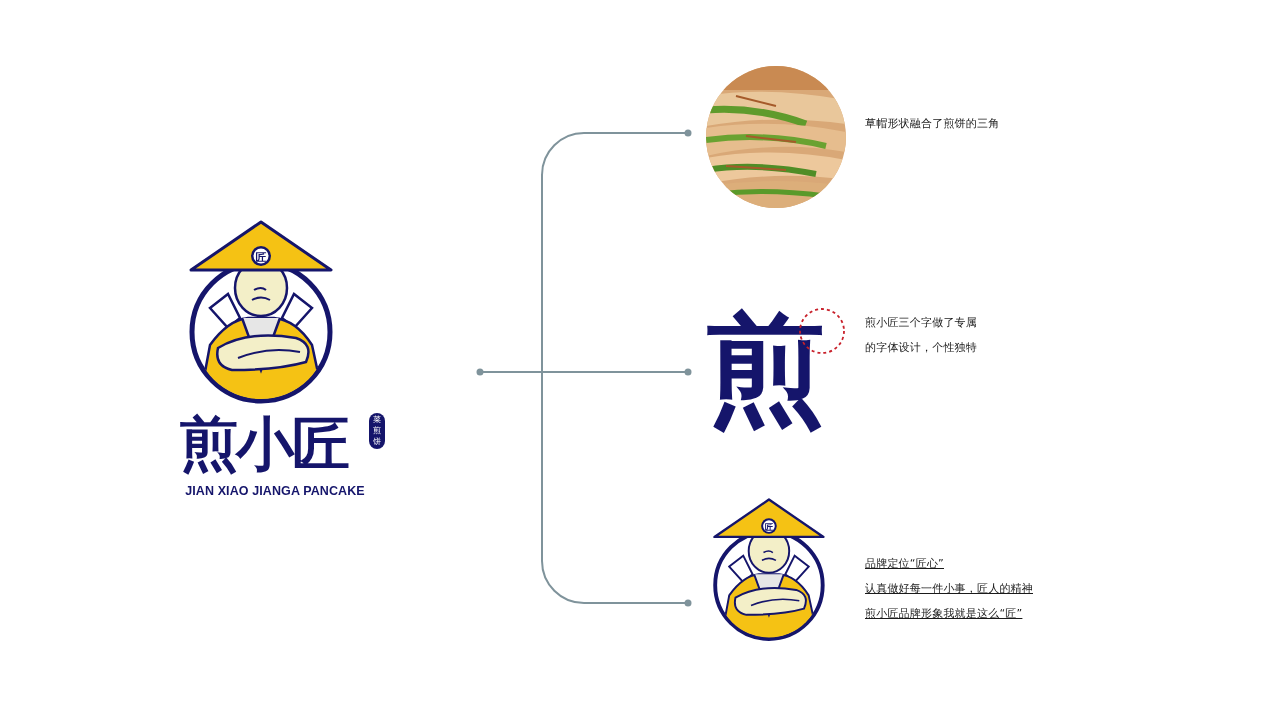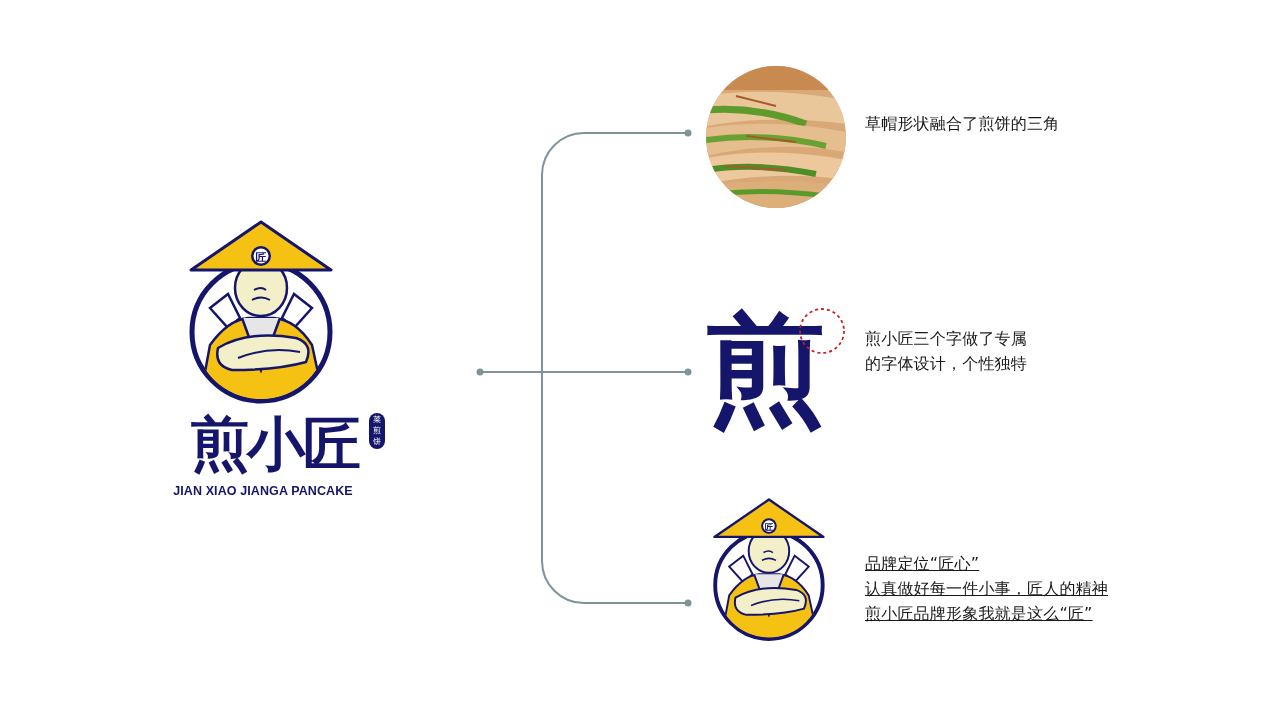--- a/index.html
+++ b/index.html
@@ -1,24 +1,24 @@
 <!DOCTYPE html>
 <html><head>
 <meta charset="utf-8">
 <style>
   html, body { margin: 0; padding: 0; background: #ffffff; }
   body { width: 1280px; height: 721px; position: relative; overflow: hidden;
          font-family: "DejaVu Sans", "Liberation Sans", sans-serif; }
   .abs { position: absolute; }
-  .desc { position: absolute; font-size: 16px; line-height: 25px; color: #1a1a1a;
+  .desc { position: absolute; font-size: 11px; line-height: 25px; color: #1a1a1a;
           font-family: "DejaVu Sans", sans-serif; white-space: nowrap; letter-spacing: 0.2px; }
   .brand-text { position: absolute; left: 180px; top: 404px; width: 190px; height: 80px;
                 font-family: "DejaVu Serif", serif; font-weight: bold; font-size: 58px;
-                color: var(--navy); letter-spacing: -2px; line-height: 80px; text-align: center; }
-  .tagline { position: absolute; left: 168px; top: 484px; width: 190px; text-align: center;
+                color: var(--navy); letter-spacing: -2px; line-height: 80px; }
+  .tagline { position: absolute; left: 180px; top: 484px; width: 190px; text-align: center;
              font-family: "Liberation Sans", sans-serif; font-weight: bold; font-size: 12.5px;
              color: var(--navy); letter-spacing: 0.1px; }
   .badge { position: absolute; left: 369px; top: 413px; width: 16px; height: 36px;
            background: var(--navy); border-radius: 8px; color: #fff; font-size: 8px;
            line-height: 11px; text-align: center; padding-top: 1px; box-sizing: border-box;
            font-family: "DejaVu Sans", sans-serif; }
   .big-char { position: absolute; left: 706px; top: 300px; width: 120px; height: 140px;
               font-family: "DejaVu Serif", serif; font-weight: bold; font-size: 118px;
               line-height: 140px; color: var(--navy); text-align: center; }
   .photo { position: absolute; left: 706px; top: 66px; width: 140px; height: 142px; border-radius: 50%; overflow: hidden; }
@@ -91,21 +91,21 @@
   </svg>
 </div>
 <div class="desc" style="left:865px;top:111px;">
   <div>草帽形状融合了煎饼的三角</div>
 </div>
 
 <div class="big-char">煎</div>
 <svg class="abs" style="left:797px;top:307px" width="50" height="50">
   <circle cx="25" cy="24" r="22" fill="none" stroke="#c8202a" stroke-width="1.8" stroke-dasharray="3 3"></circle>
 </svg>
-<div class="desc" style="left:865px;top:326px;text-align:right;">
+<div class="desc" style="left:865px;top:310px;text-align:right;">
   <div>煎小匠三个字做了专属</div>
   <div>的字体设计，个性独特</div>
 </div>
 
 <svg class="abs" style="left:708px;top:498px" width="125" height="148" viewBox="0 0 150 190">
   <circle cx="73" cy="112" r="69" fill="#fff" stroke="#15156b" stroke-width="5"></circle>
   <clipPath id="c2">
       <circle cx="73" cy="112" r="67"></circle>
     </clipPath>
   <g clip-path="url(#c2)">

